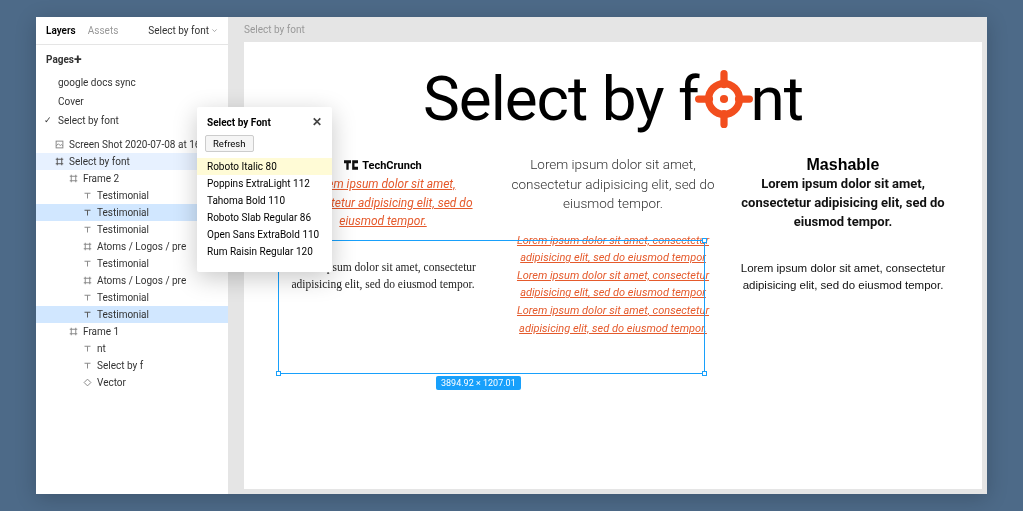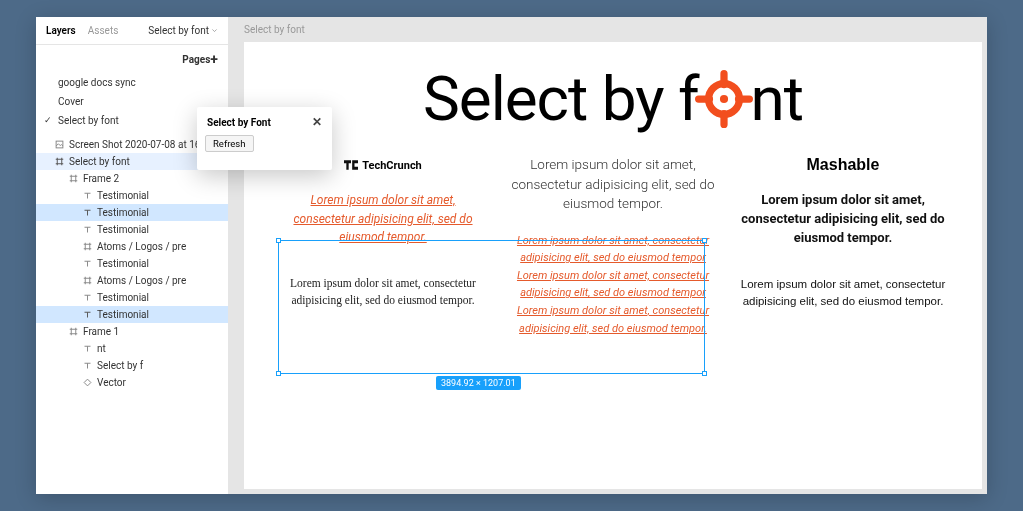--- a/index.html
+++ b/index.html
@@ -6,21 +6,21 @@
 body{background:#4d6a88;width:1023px;height:511px;overflow:hidden}
 .app{background:#fff;position:absolute;top:17px;left:36px;right:36px;bottom:17px;display:flex;box-shadow:0 4px 20px rgba(0,0,0,.2)}
 
 .sidebar{width:193px;background:#fff;border-right:1px solid #e5e5e5;display:flex;flex-direction:column;font-size:10px;color:#333}
 .tabs{display:flex;align-items:center;height:28px;border-bottom:1px solid #e5e5e5;padding:0 10px;gap:12px}
 .tab{cursor:pointer;color:#999}
 .tab.active{color:#000;font-weight:600}
 .crumb{margin-left:auto;color:#333;font-size:10px;display:flex;align-items:center;gap:2px}
 .crumb svg{width:7px;height:7px}
 
-.pages-hdr{display:flex;justify-content:flex-end;align-items:center;padding:6px 10px;font-weight:700}
+.pages-hdr{display:flex;justify-content:flex-start;align-items:center;padding:6px 10px;font-weight:700}
 .plus{font-size:14px;cursor:pointer;color:#333}
 .page-item{padding:4px 10px 4px 22px;cursor:pointer;position:relative}
 .page-item.checked::before{content:"✓";position:absolute;left:8px;font-size:9px}
 
 .layers{flex:1;overflow:hidden;padding-top:6px}
 .layer{display:flex;align-items:center;padding:3px 8px;gap:5px;cursor:pointer;white-space:nowrap;overflow:hidden}
 .layer.sel{background:#d1e7ff}
 .layer.sel2{background:#e7f1ff}
 .layer .ind{display:inline-block}
 .ficon{width:9px;height:9px;display:inline-flex;align-items:center;justify-content:center;flex-shrink:0}
@@ -30,21 +30,21 @@
 .canvas{flex:1;background:#e5e5e5;position:relative;overflow:hidden}
 .canvas-label{position:absolute;top:7px;left:15px;font-size:10px;color:#999}
 .artboard{position:absolute;top:25px;left:15px;right:5px;bottom:5px;background:#fff}
 
 .hero{text-align:center;padding:20px 0 6px}
 .hero-title{font-size:62px;font-weight:400;letter-spacing:-1px;display:inline-flex;align-items:center}
 .target-o{display:inline-flex;width:58px;height:58px;margin:0 -3px;vertical-align:middle}
 
 .cols{display:flex;padding:14px 34px 0;gap:20px}
 .col{flex:1;text-align:center}
-.logo{height:20px;display:flex;align-items:center;justify-content:center;font-size:11px;font-weight:700;margin-bottom:16px}
+.logo{height:20px;display:flex;align-items:center;justify-content:center;font-size:11px;font-weight:700;}
 .nyt{font-family:"Times New Roman",serif;font-size:13px;letter-spacing:-.3px}
 .mash{font-family:sans-serif;font-size:16px;font-weight:700}
 .tc{display:flex;align-items:center;gap:4px}
 .tc-icon{width:14px;height:10px}
 
 .p1{font-size:12px;font-style:italic;color:#e55a2c;text-decoration:underline;line-height:1.55;padding:0 4px}
 .p2{font-size:13.5px;color:#333;line-height:1.45;font-weight:300;padding:0 2px}
 .p3{font-size:13px;color:#111;line-height:1.45;font-weight:700;padding:0 2px}
 .p4{font-size:11.5px;color:#222;line-height:1.5;margin-top:28px;font-family:"Times New Roman",serif}
 .p5{font-size:11px;font-style:italic;color:#e55a2c;text-decoration:underline;line-height:1.6;margin-top:18px}
@@ -280,15 +280,23 @@
       <div class="sel-dim" style="top:334px;left:192px">3894.92 × 1207.01</div>
     </div>
   </div>
 
   <div class="popup">
     <div class="popup-hdr">
       <span>Select by Font</span>
       <span class="popup-close">✕</span>
     </div>
     <span class="refresh">Refresh</span>
+    <div id="font-list">
+        <div class="font-item hl">Roboto Italic 80</div>
+        <div class="font-item">Poppins ExtraLight 112</div>
+        <div class="font-item">Tahoma Bold 110</div>
+        <div class="font-item">Roboto Slab Regular 86</div>
+        <div class="font-item">Open Sans ExtraBold 110</div>
+        <div class="font-item">Rum Raisin Regular 120</div>
+      </div>
   </div>
 
 </div>
 
 </body></html>

